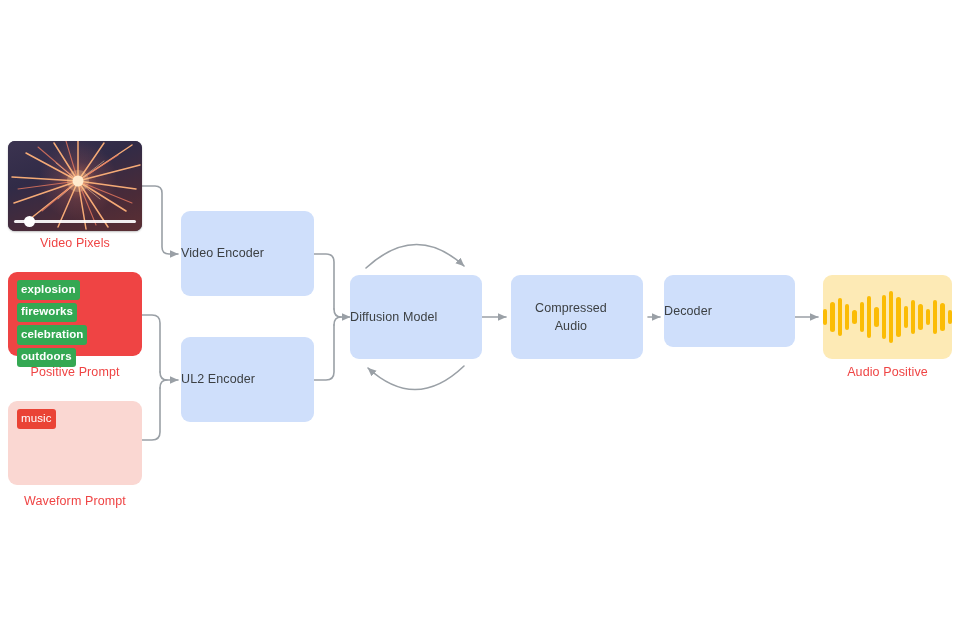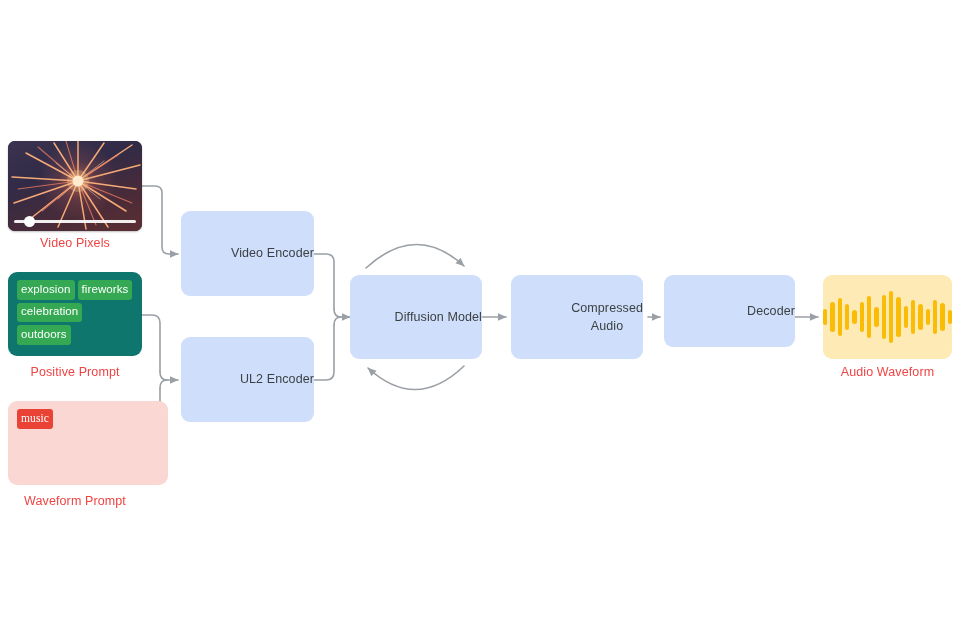--- a/index.html
+++ b/index.html
@@ -21,21 +21,21 @@
   .node {
     position: absolute;
     box-sizing: border-box;
   }
   
   .pbox {
     background: #cfdffb;
     border-radius: 9px;
     display: flex;
     align-items: center;
-    justify-content: flex-end;
+    justify-content: flex-start;
     text-align: center;
     color: #3c4043;
     font-size: 12.5px;
     line-height: 1.45;
     letter-spacing: 0.1px;
   }
   
   .thumb {
     border-radius: 7px;
     overflow: hidden;
@@ -72,21 +72,21 @@
     height: 11px;
     border-radius: 50%;
     background: #ffffff;
   }
   
   .prompt {
     border-radius: 9px;
     padding: 8px 9px 0 9px;
     box-sizing: border-box;
   }
-  .prompt.pos { background: #0f766e; }
+  .prompt.pos { background: #ef4444; font-weight: bold; }
   .prompt.neg { background: #fad7d2; }
   .chips {
     display: flex;
     flex-wrap: wrap;
     gap: 3px;
     align-content: flex-start;
   }
   .chip {
     font-size: 11.5px;
     line-height: 1;
@@ -219,36 +219,36 @@
   <div class="node prompt pos" style="left:8px; top:272px; width:134px; height:84px;">
     <div class="chips">
       <span class="chip green">explosion</span>
       <span class="chip green">fireworks</span>
       <span class="chip green">celebration</span>
       <span class="chip green">outdoors</span>
     </div>
   </div>
   <div class="caption" style="left:8px; top:365px; width:134px;">Positive Prompt</div>
 
-  <div class="node prompt neg" style="left:8px; top:401px; width:160px; height:84px;font-family:Liberation Serif, serif;">
+  <div class="node prompt neg" style="left:8px; top:401px; width:134px; height:84px;">
     <div class="chips">
       <span class="chip red">music</span>
     </div>
   </div>
   <div class="caption" style="left:8px; top:494px; width:134px;">Waveform Prompt</div>
 
   <div class="node pbox" style="left:181px; top:211px; width:133px; height:85px;">
     <span>Video Encoder</span>
   </div>
 
   <div class="node pbox" style="left:181px; top:337px; width:133px; height:85px;">
     <span>UL2 Encoder</span>
   </div>
 
-  <div class="node pbox" style="left:350px; top:275px; width:132px; height:84px;padding-left:13px;">
+  <div class="node pbox" style="left:350px; top:275px; width:132px; height:84px;">
     <span>Diffusion Model</span>
   </div>
 
   <div class="node pbox" style="left:511px; top:275px; width:132px; height:84px;padding-left:24px;">
     <span>
       <span>Compressed</span><br>
       <span>Audio</span>
     </span>
   </div>
 
@@ -269,15 +269,15 @@
       <div class="wbar" style="height: 52px;"></div>
       <div class="wbar" style="height: 40px;"></div>
       <div class="wbar" style="height: 22px;"></div>
       <div class="wbar" style="height: 34px;"></div>
       <div class="wbar" style="height: 26px;"></div>
       <div class="wbar" style="height: 16px;"></div>
       <div class="wbar" style="height: 34px;"></div>
       <div class="wbar" style="height: 28px;"></div>
       <div class="wbar" style="height: 14px;"></div>
     </div>
-  <div class="caption" style="left:823px; top:365px; width:129px;">Audio Waveform</div>
+  <div class="caption" style="left:823px; top:365px; width:129px;">Audio Positive</div>
 
 </div>
 
 </body></html>

